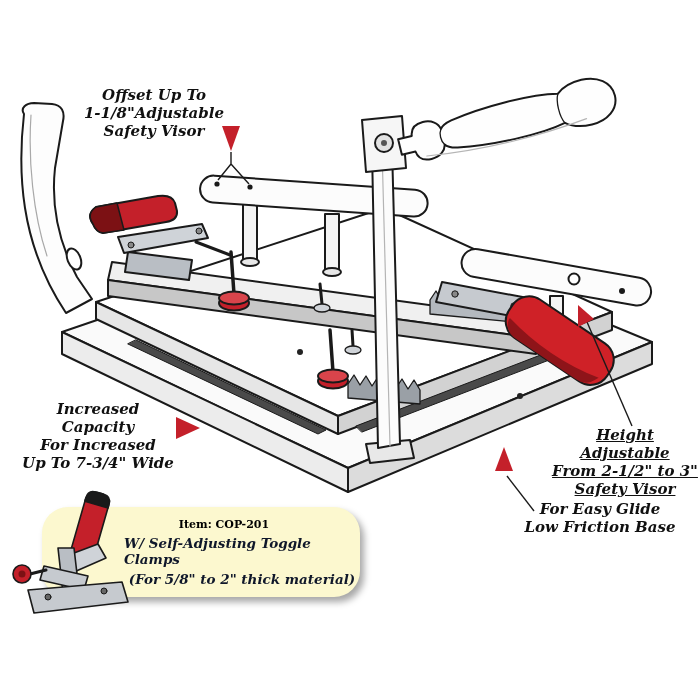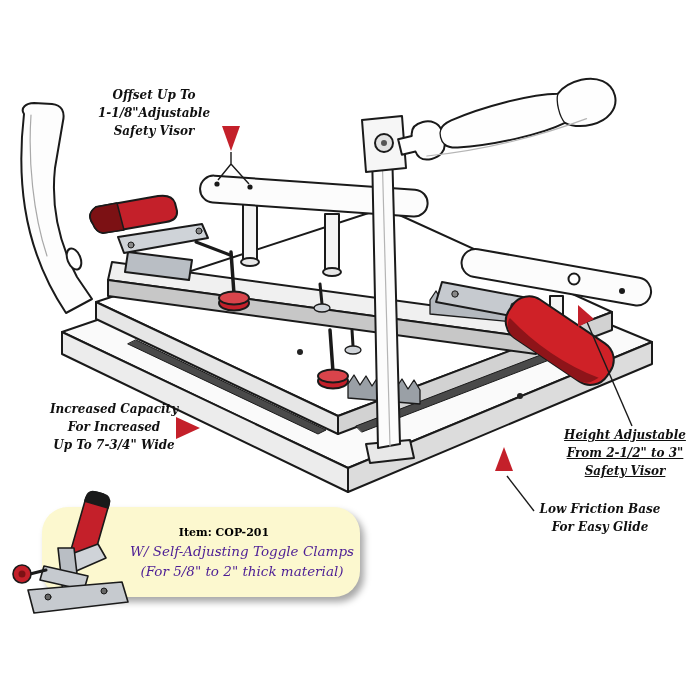--- a/index.html
+++ b/index.html
@@ -3,30 +3,30 @@
 <meta charset="utf-8">
 <style>
   html,body{margin:0;padding:0;background:#ffffff;}
   .canvas{
     position:relative;width:700px;height:700px;background:#ffffff;
     overflow:hidden;font-family:"DejaVu Serif",serif;
   }
   .illustration{position:absolute;left:0;top:0;width:700px;height:700px;z-index:2;pointer-events:none;}
   .callout{
     position:absolute;z-index:3;font-style:italic;font-weight:600;
-    font-size:12px;line-height:18px;color:#101010;text-align:center;
+    font-size:15px;line-height:18px;color:#101010;text-align:center;
   }
   .item-box{
     position:absolute;left:42px;top:507px;width:318px;height:90px;z-index:1;
     background:#fcf8cf;border-radius:26px;box-shadow:4px 5px 7px rgba(0,0,0,0.35);
     box-sizing:border-box;display:flex;flex-direction:column;justify-content:center;
     align-items:center;padding-left:46px;gap:4px;
   }
   .item-box .title{font-weight:700;font-size:11px;color:#000000;}
-  .item-box .line{font-style:italic;font-weight:400;font-size:13.5px;color:#4c1d95;margin-left:36px;}
+  .item-box .line{font-style:italic;font-weight:700;font-size:13.5px;color:#0f172a;margin-left:36px;}
 </style>
 </head>
 <body>
 
 <div class="canvas">
 
   <div class="item-box">
     <div class="title">Item: COP-201</div>
     <div class="line">W/ Self-Adjusting Toggle Clamps</div>
     <div class="line">(For 5/8" to 2" thick material)</div>
@@ -176,30 +176,30 @@
       <circle cx="22" cy="574" r="3.5" fill="#7c1114" stroke="none"></circle>
     </g>
   </svg>
 
   <div class="callout" style="left:66px;top:86px;width:176px;">
     <div>Offset Up To</div>
     <div>1-1/8"Adjustable</div>
     <div>Safety Visor</div>
   </div>
 
-  <div class="callout" style="left:36px;top:400px;width:156px;">
+  <div class="callout" style="left:20px;top:400px;width:156px;">
     <div>Increased Capacity</div>
     <div>For Increased</div>
     <div>Up To 7-3/4" Wide</div>
   </div>
 
   <div class="callout" style="left:550px;top:426px;width:150px;text-decoration:underline;">
     <div>Height Adjustable</div>
     <div>From 2-1/2" to 3"</div>
     <div>Safety Visor</div>
   </div>
 
   <div class="callout" style="left:518px;top:500px;width:164px;">
+    <div>For Easy Glide</div>
     <div>Low Friction Base</div>
-    <div>For Easy Glide</div>
   </div>
 
 </div>
 
 </body></html>

